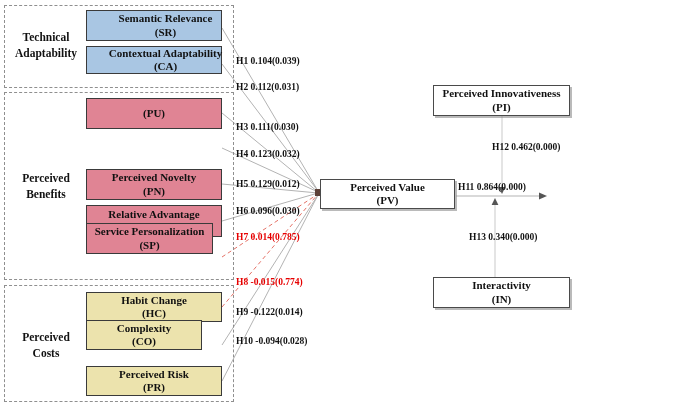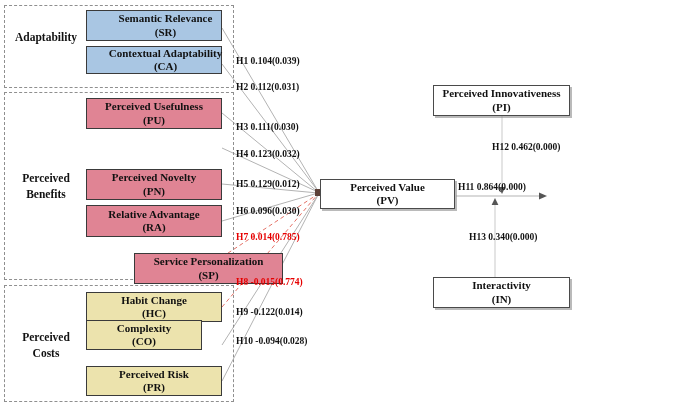--- a/index.html
+++ b/index.html
@@ -20,21 +20,21 @@
   .blue{background:#a9c6e3;padding-left:23px;}
   .pink{background:#e08494;}
   .yellow{background:#ece3ad;}
 
   .n-sr{left:86px;top:10px;width:136px;height:31px;}
   .n-ca{left:86px;top:46px;width:136px;height:28px;}
   .n-pu{left:86px;top:98px;width:136px;height:31px;}
   .n-pe{left:86px;top:133px;width:136px;height:32px;}
   .n-pn{left:86px;top:169px;width:136px;height:31px;}
   .n-ra{left:86px;top:205px;width:136px;height:32px;}
-  .n-sp{left:86px;top:253px;width:149px;height:31px;margin-left:48px;}
+  .n-sp{left:86px;top:223px;width:127px;height:31px;}
   .n-hc{left:86px;top:292px;width:136px;height:30px;}
   .n-co{left:86px;top:320px;width:116px;height:30px;text-align:center;}
   .n-pr{left:86px;top:366px;width:136px;height:30px;}
   .n-pv{left:320px;top:179px;width:135px;height:30px;}
   .n-pi{left:433px;top:85px;width:137px;height:31px;}
   .n-ai{left:547px;top:179px;width:136px;height:32px;}
   .n-in{left:433px;top:277px;width:137px;height:31px;}
 
   .g-ta{left:4px;top:5px;width:228px;height:81px;}
   .g-pb{left:4px;top:92px;width:228px;height:186px;}
@@ -84,41 +84,41 @@
 
     <line x1="495" y1="277" x2="495" y2="205" stroke="#c9c9c9" stroke-width="1"></line>
     <polygon points="495,198 491.6,205 498.4,205" fill="#555"></polygon>
   </svg>
 
   <div class="grp g-ta"></div>
   <div class="grp g-pb"></div>
   <div class="grp g-pc"></div>
 
   <div class="grp-label gl-ta">
+    <div>Technical</div>
     <div>Adaptability</div>
   </div>
   <div class="grp-label gl-pb">
     <div>Perceived</div>
     <div>Benefits</div>
   </div>
   <div class="grp-label gl-pc">
     <div>Perceived</div>
     <div>Costs</div>
   </div>
 
   <div class="node blue n-sr">
     <span class="t">Semantic Relevance</span>
     <span class="t">(SR)</span>
   </div>
   <div class="node blue n-ca">
     <span class="t">Contextual Adaptability</span>
     <span class="t">(CA)</span>
   </div>
   <div class="node pink n-pu">
-    <span class="t">Perceived Usefulness</span>
     <span class="t">(PU)</span>
   </div>
   <div class="node pink n-pn">
     <span class="t">Perceived Novelty</span>
     <span class="t">(PN)</span>
   </div>
   <div class="node pink n-ra">
     <span class="t">Relative Advantage</span>
     <span class="t">(RA)</span>
   </div>

